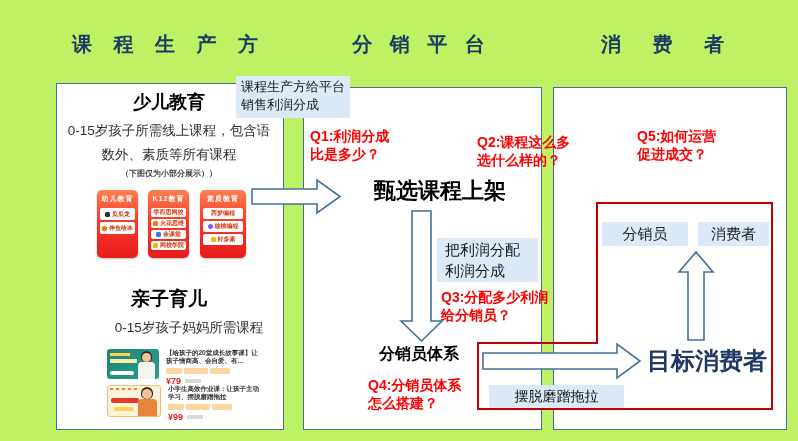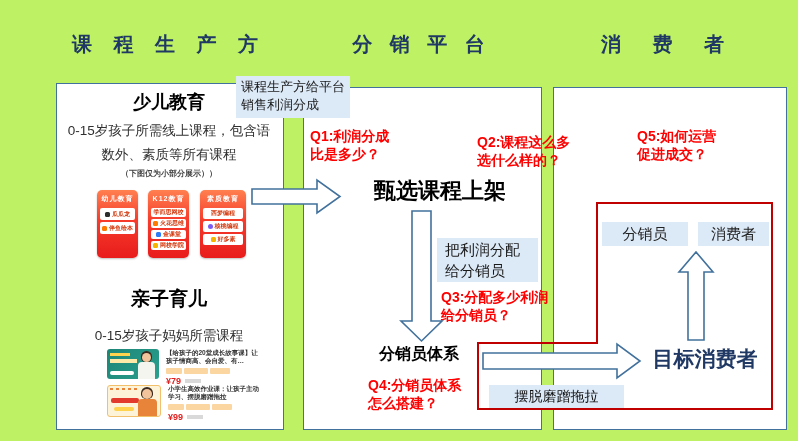--- a/index.html
+++ b/index.html
@@ -99,21 +99,21 @@
       <span class="dot" style="background:#7b5cf0;border-radius:50%;"></span>
       <span>核桃编程</span>
     </div>
     <div class="pill" style="height:11px;">
       <span class="dot" style="background:#f7b500;"></span>
       <span>好多素</span>
     </div>
   </div>
 
   <div class="abs sectitle" style="left:56px;top:286px;width:226px;font-size:19px;">亲子育儿</div>
-  <div class="abs desc" style="left:56px;top:324px;width:226px;">0-15岁孩子妈妈所需课程</div>
+  <div class="abs desc" style="left:56px;top:316px;width:226px;padding-left:20px;">0-15岁孩子妈妈所需课程</div>
 
   <div class="abs course" style="left:107px;top:349px;">
     <div class="thumb" style="background:linear-gradient(135deg,#1d8577,#2aa08f);">
       <div class="abs" style="left:3px;top:4px;width:20px;height:3px;background:#ffd34d;"></div>
       <div class="abs" style="left:3px;top:10px;width:27px;height:4px;background:#ffe9a8;"></div>
       <div class="abs" style="left:3px;top:22px;width:24px;height:4px;background:#ffffff;border-radius:2px;"></div>
       <div class="person-hair" style="right:7px;top:2px;width:11px;height:11px;"></div>
       <div class="person-head" style="right:8px;top:4px;width:9px;height:9px;"></div>
       <div class="person-body" style="right:4px;top:13px;width:17px;height:17px;background:#f5f5f0;"></div>
     </div>
@@ -154,35 +154,35 @@
     </div>
   </div>
 
   <div class="abs q" style="left:310px;top:127px;width:92px;">Q1:利润分成
 比是多少？</div>
   <div class="abs q" style="left:477px;top:133px;width:96px;z-index:6;">Q2:课程这么多
 选什么样的？</div>
   <div class="abs step" style="left:345px;top:176px;width:190px;font-size:22px;">甄选课程上架</div>
 
   <div class="abs bluebox" style="left:437px;top:238px;width:101px;height:44px;font-size:15px;line-height:21px;padding:1px 0 0 8px;box-sizing:border-box;">把利润分配
-给分销员</div>
+利润分成</div>
   <div class="abs q" style="left:441px;top:288px;width:116px;">Q3:分配多少利润
 给分销员？</div>
 
   <div class="abs step" style="left:360px;top:344px;width:118px;font-size:16px;">分销员体系</div>
   <div class="abs q" style="left:368px;top:376px;width:100px;">Q4:分销员体系
 怎么搭建？</div>
 
   <div class="abs q" style="left:637px;top:127px;width:92px;">Q5:如何运营
 促进成交？</div>
 
   <div class="abs chip" style="left:602px;top:222px;width:86px;height:24px;">分销员</div>
   <div class="abs chip" style="left:698px;top:222px;width:71px;height:24px;">消费者</div>
 
-  <div class="abs" style="left:647px;top:345px;width:116px;text-align:center;color:var(--navy);font-weight:bold;font-size:21px;white-space:nowrap;">目标消费者</div>
+  <div class="abs" style="left:647px;top:345px;width:116px;text-align:center;color:var(--navy);font-weight:bold;font-size:24px;white-space:nowrap;">目标消费者</div>
 
   <div class="abs chip" style="left:489px;top:385px;width:135px;height:23px;font-size:14px;color:#111;">摆脱磨蹭拖拉</div>
 
   <svg class="overlay" width="798" height="441" viewBox="0 0 798 441">
 
     <polygon points="597,203 772,203 772,409 478,409 478,343 597,343" fill="none" stroke="#c00000" stroke-width="2"></polygon>
 
     <path d="M252,189 L317,189 L317,180 L340,196.5 L317,213 L317,204 L252,204 Z" fill="#ffffff" stroke="#41719c" stroke-width="1.6"></path>
 
     <path d="M412,211 L431,211 L431,321 L442,321 L421.5,341 L401,321 L412,321 Z" fill="#ffffff" stroke="#41719c" stroke-width="1.6"></path>

